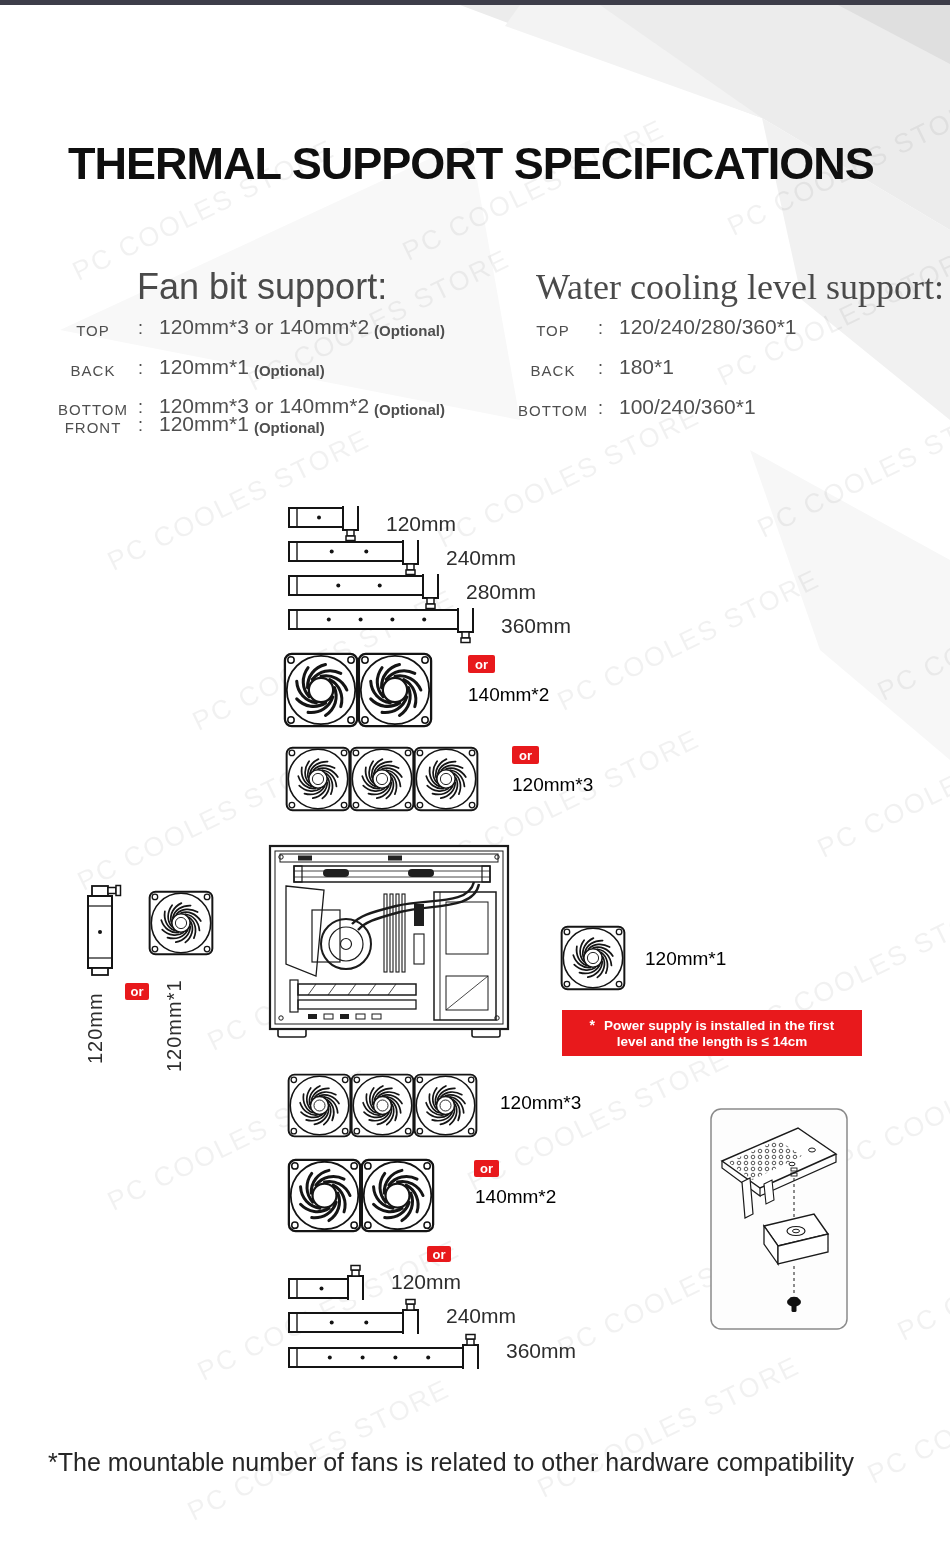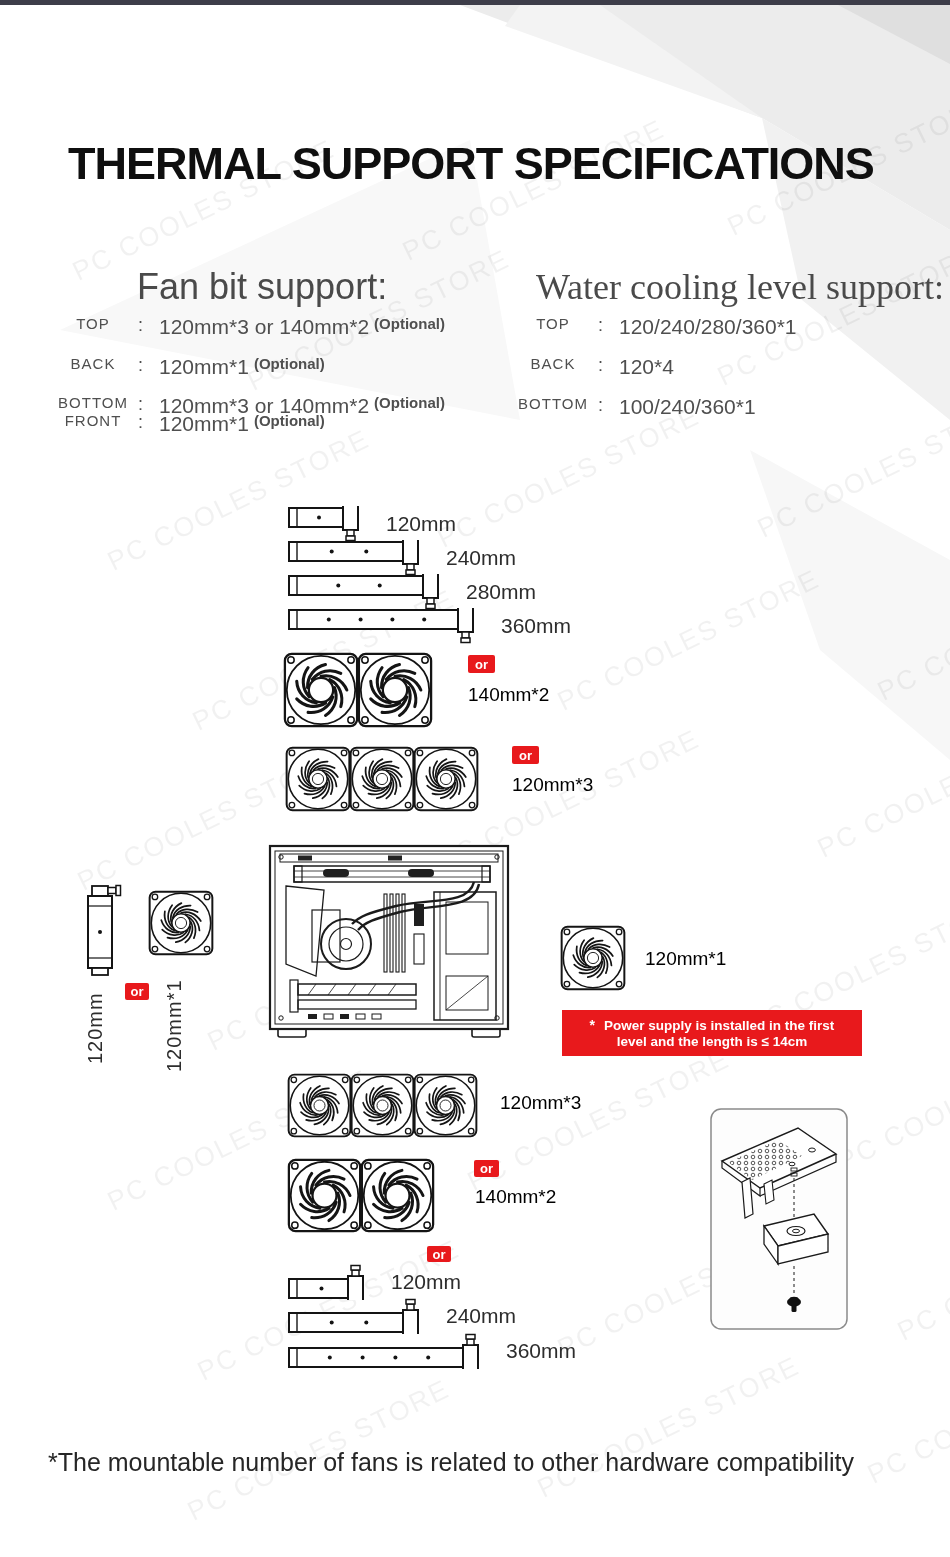--- a/index.html
+++ b/index.html
@@ -5,21 +5,21 @@
   html,body{margin:0;padding:0;background:#fff;}
   .page{position:relative;width:950px;height:1557px;overflow:hidden;background:#fff;
         font-family:"Liberation Sans",sans-serif;color:#2d2d2d;}
   .topbar{position:absolute;left:0;top:0;width:950px;height:5px;}
   .facet{position:absolute;inset:0;pointer-events:none;}
   .watermark{position:absolute;white-space:nowrap;font-size:27px;letter-spacing:2px;
              color:#000;opacity:0.05;transform:rotate(-26deg);pointer-events:none;}
   .title{position:absolute;left:68px;top:138px;font-size:45px;font-weight:700;
          letter-spacing:-1px;color:#0f0f0f;white-space:nowrap;}
   .spec-heading{position:absolute;font-size:36px;color:#4a4a4a;white-space:nowrap;}
-  .spec-row{position:absolute;display:flex;align-items:flex-start;white-space:nowrap;}
+  .spec-row{position:absolute;display:flex;align-items:flex-end;white-space:nowrap;}
   .spec-label{display:inline-block;width:90px;text-align:center;font-size:15px;
               letter-spacing:1px;color:#4f4f4f;}
   .spec-colon{font-size:18px;color:#4f4f4f;}
   .spec-value{margin-left:16px;font-size:21px;color:#4f4f4f;}
   .spec-note{margin-left:5px;font-size:15px;font-weight:700;color:#4f4f4f;}
   .rad-row{position:absolute;display:flex;align-items:center;}
   .rad-label{margin-left:26px;font-size:21px;color:#2d2d2d;white-space:nowrap;}
   .diag-label{position:absolute;font-size:19px;color:#000000;white-space:nowrap;}
   .or-badge{position:absolute;width:27px;height:18px;border-radius:2px;
             background:var(--accent,#e8191c);color:#fff;font-size:13px;font-weight:700;
@@ -109,21 +109,21 @@
 
   <div class="spec-heading" style="left:536px;top:266px;font-family:Liberation Serif, serif;">Water cooling level support:</div>
   <div class="spec-row" style="left:508px;top:315px;">
     <span class="spec-label">TOP</span>
       <span class="spec-colon">:</span>
     <span class="spec-value">120/240/280/360*1</span>
   </div>
   <div class="spec-row" style="left:508px;top:355px;">
     <span class="spec-label">BACK</span>
       <span class="spec-colon">:</span>
-    <span class="spec-value">120*4</span>
+    <span class="spec-value">180*1</span>
   </div>
   <div class="spec-row" style="left:508px;top:395px;">
     <span class="spec-label">BOTTOM</span>
       <span class="spec-colon">:</span>
     <span class="spec-value">100/240/360*1</span>
   </div>
 
   <svg width="0" height="0" style="position:absolute" aria-hidden="true">
     <defs>
       <symbol id="fanA" viewBox="0 0 100 100">

